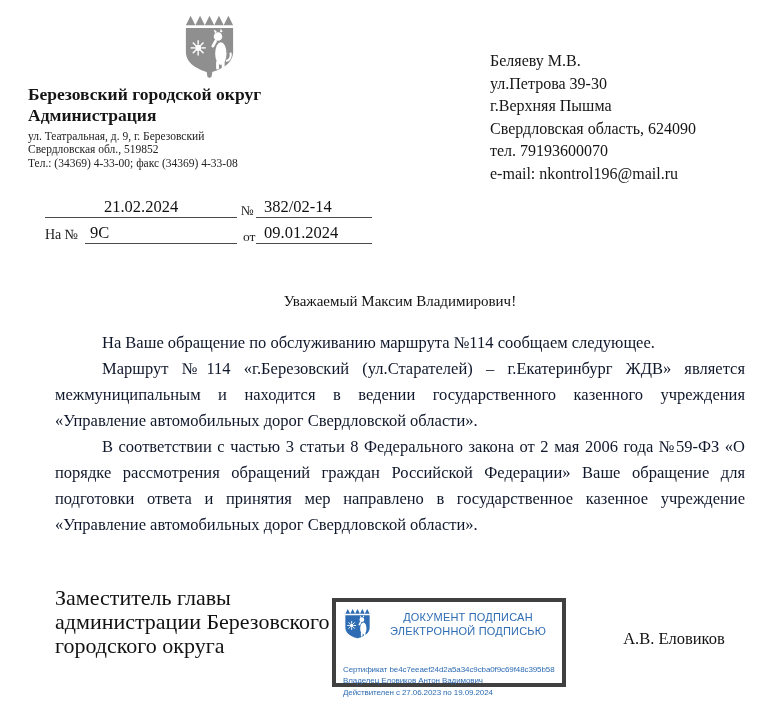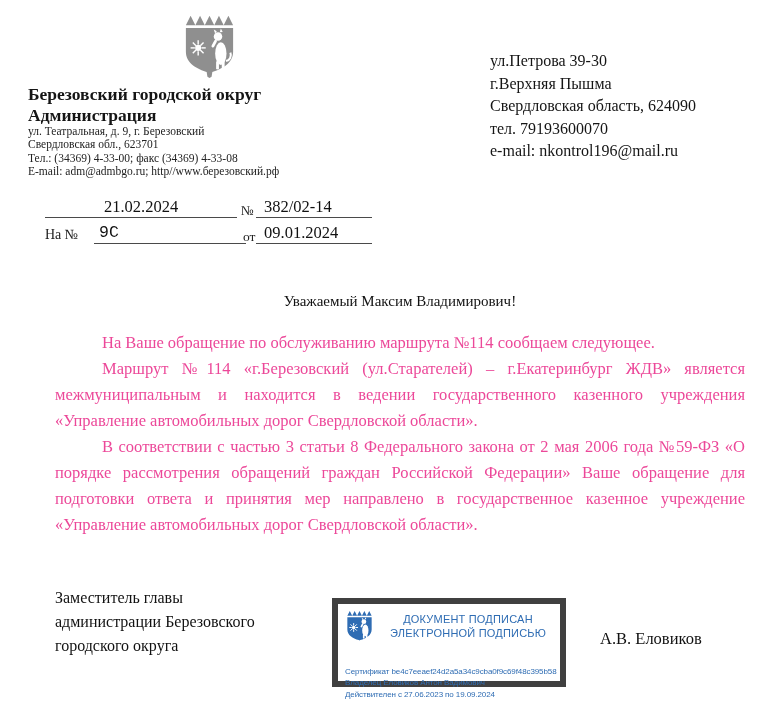--- a/index.html
+++ b/index.html
@@ -3,54 +3,54 @@
 <meta charset="utf-8">
 <style>
   html,body{margin:0;padding:0;background:#fff;}
   .page{position:relative;width:765px;height:723px;background:#ffffff;overflow:hidden;
         font-family:"Liberation Serif","DejaVu Serif",serif;color:#111;}
 
   
   .letterhead{position:absolute;left:28px;top:12px;width:362px;text-align:left;}
   .coa{display:block;margin:0 auto 4px auto;width:55px;height:68px;}
   .org-line{font-weight:bold;font-size:17.5px;line-height:20.5px;color:#151515;}
-  .addr-block{}
+  .addr-block{margin-top:5px;}
   .addr-line{font-size:11.5px;line-height:13.4px;color:#222;}
 
   
   .ref-row{position:absolute;left:45px;width:327px;height:26px;}
   .ref-row.r1{top:196px;font-family:Liberation Serif, serif;}
   .ref-row.r2{top:222px;}
   .ref-field{position:absolute;top:0;height:22px;border-bottom:1px solid #4a4a4a;
              font-size:16.5px;line-height:22px;box-sizing:border-box;}
   .ref-label{position:absolute;font-size:13.5px;top:7px;color:#222;}
   .f-date{left:0;width:192px;text-align:center;}
   .f-num{left:211px;width:116px;padding-left:8px;}
-  .f-in{left:49px;width:152px;padding-left:5px;font-family:Liberation Mono, monospace;}
+  .f-in{left:40px;width:152px;padding-left:5px;}
   .f-indate{left:211px;width:116px;padding-left:8px;}
   .lab-no{left:196px;}
   .lab-nano{left:0;top:5px;font-size:14px;}
   .lab-ot{left:198px;}
 
   
   .recipient{position:absolute;left:490px;top:50px;width:265px;}
   .rcp-line{font-size:16px;line-height:22.6px;color:#151515;}
 
   
   .body-block{position:absolute;left:55px;top:293px;width:690px;}
   .salutation{text-align:center;font-size:15px;margin:0 0 20px 0;}
-  .para{margin:0;font-size:16.5px;line-height:26px;text-align:justify;text-indent:47px;color:#ec4899;}
+  .para{margin:0;font-size:16.5px;line-height:26px;text-align:justify;text-indent:47px;color:#0f172a;}
 
   
-  .sig-position{position:absolute;left:55px;top:586px;width:300px;font-size:16px;line-height:24px;}
-  .sig-name{position:absolute;left:600px;top:629px;width:148px;text-align:left;font-size:16.5px;}
+  .sig-position{position:absolute;left:55px;top:586px;width:300px;font-size:22px;line-height:24px;}
+  .sig-name{position:absolute;left:600px;top:629px;width:148px;text-align:center;font-size:16.5px;}
 
   
   .stamp{position:absolute;left:332px;top:598px;width:234px;height:89px;
-         border:6px solid #404040;box-sizing:border-box;padding:5px 7px 3px 7px;
+         border:4px solid #404040;box-sizing:border-box;padding:5px 7px 3px 7px;
          font-family:"Liberation Sans","DejaVu Sans",sans-serif;color:#2e6cb3;}
   .stamp-top{display:flex;align-items:center;gap:9px;}
   .stamp-coa{width:29px;height:35px;flex:0 0 auto;}
   .stamp-title{flex:1;text-align:center;font-size:11px;line-height:13.5px;letter-spacing:.2px;}
   .stamp-lines{margin-top:22px;font-size:8px;line-height:11.3px;white-space:nowrap;letter-spacing:-0.1px;}
   .stamp-owner-name{font-weight:normal;}
 </style>
 </head>
 <body>
 
@@ -80,39 +80,39 @@
         <rect x="31.5" y="29" width="3" height="9" rx="1.5" transform="rotate(28 33 33.5)"></rect>
         <rect x="35" y="52" width="3" height="9" rx="1.5"></rect>
         <rect x="41" y="52" width="3" height="9" rx="1.5"></rect>
         <path d="M45.5 52 c4 -1 6.2 -5 4.6 -9" stroke="#ffffff" stroke-width="2.2" fill="none"></path>
       </g>
     </svg>
     <div class="org-line">Березовский городской округ</div>
     <div class="org-line">Администрация</div>
     <div class="addr-block">
       <div class="addr-line">ул. Театральная, д. 9, г. Березовский</div>
-      <div class="addr-line">Свердловская обл., 623701</div>
+      <div class="addr-line">Свердловская обл., 519852</div>
       <div class="addr-line">Тел.: (34369) 4-33-00; факс (34369) 4-33-08</div>
-      <div class="addr-line">E-mail: adm@admbgo.ru; http//www.березовский.рф</div>
     </div>
   </div>
 
   <div class="ref-row r1">
     <span class="ref-field f-date">21.02.2024</span>
     <span class="ref-label lab-no">№</span>
     <span class="ref-field f-num">382/02-14</span>
   </div>
   <div class="ref-row r2">
     <span class="ref-label lab-nano">На №</span>
     <span class="ref-field f-in">9С</span>
     <span class="ref-label lab-ot">от</span>
     <span class="ref-field f-indate">09.01.2024</span>
   </div>
 
   <div class="recipient">
+    <div class="rcp-line">Беляеву М.В.</div>
     <div class="rcp-line">ул.Петрова 39-30</div>
     <div class="rcp-line">г.Верхняя Пышма</div>
     <div class="rcp-line">Свердловская область, 624090</div>
     <div class="rcp-line">тел. 79193600070</div>
     <div class="rcp-line">e-mail: nkontrol196@mail.ru</div>
   </div>
 
   <div class="body-block">
     <p class="salutation">Уважаемый Максим Владимирович!</p>
     <p class="para">На Ваше обращение по обслуживанию маршрута №114 сообщаем следующее.</p>

